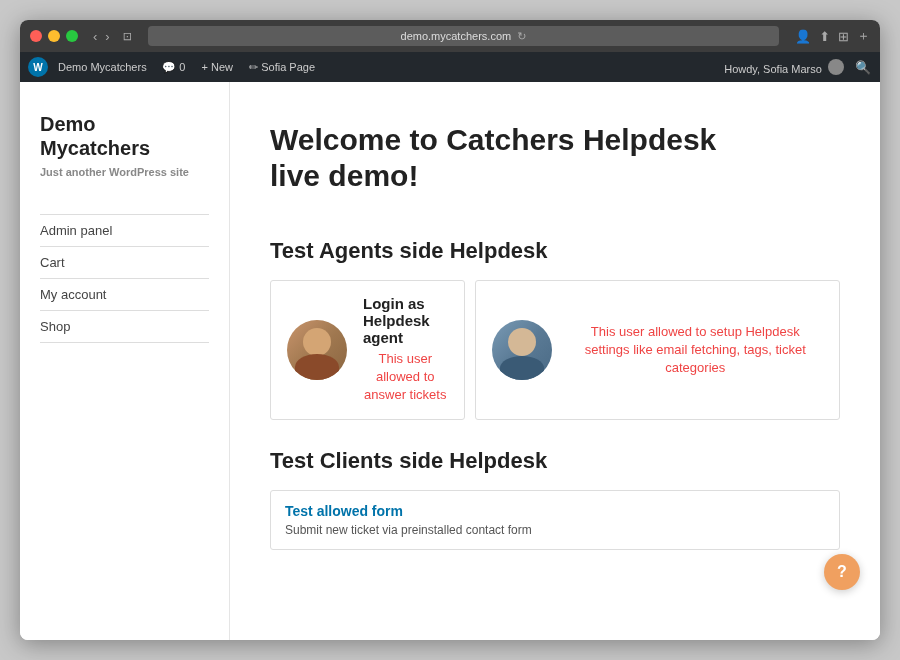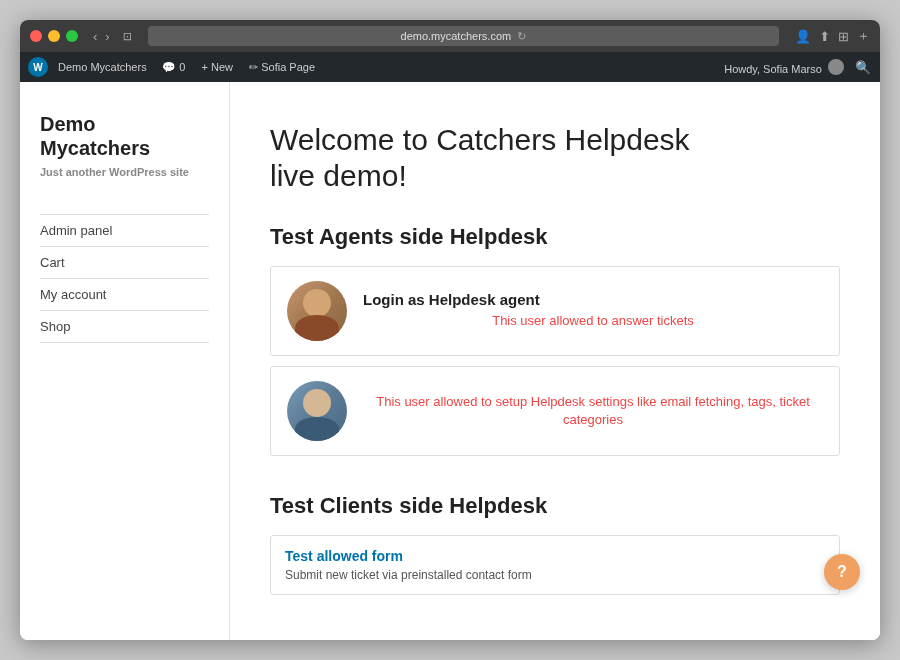--- a/index.html
+++ b/index.html
@@ -204,38 +204,38 @@
     
     .page-content {
       flex: 1;
       padding: 40px 40px 30px 40px;
       overflow-y: auto;
       background: #fff;
     }
 
     .page-title {
       font-size: 30px;
-      font-weight: normal;
+      font-weight: bold;
       color: #222;
-      margin-bottom: 30px;
+      margin-bottom: 44px;
       line-height: 1.2;
     }
 
     .section-heading {
       font-size: 22px;
       font-weight: bold;
       color: #222;
       margin-bottom: 16px;
     }
 
     .card-list {
       display: flex;
-      flex-direction: column;
+      flex-direction: row;
       gap: 10px;
-      margin-bottom: 37px;
+      margin-bottom: 28px;
     }
 
     .card {
       border: 1px solid #ddd;
       border-radius: 3px;
       padding: 14px 16px;
       display: flex;
       align-items: center;
       gap: 16px;
       cursor: pointer;

